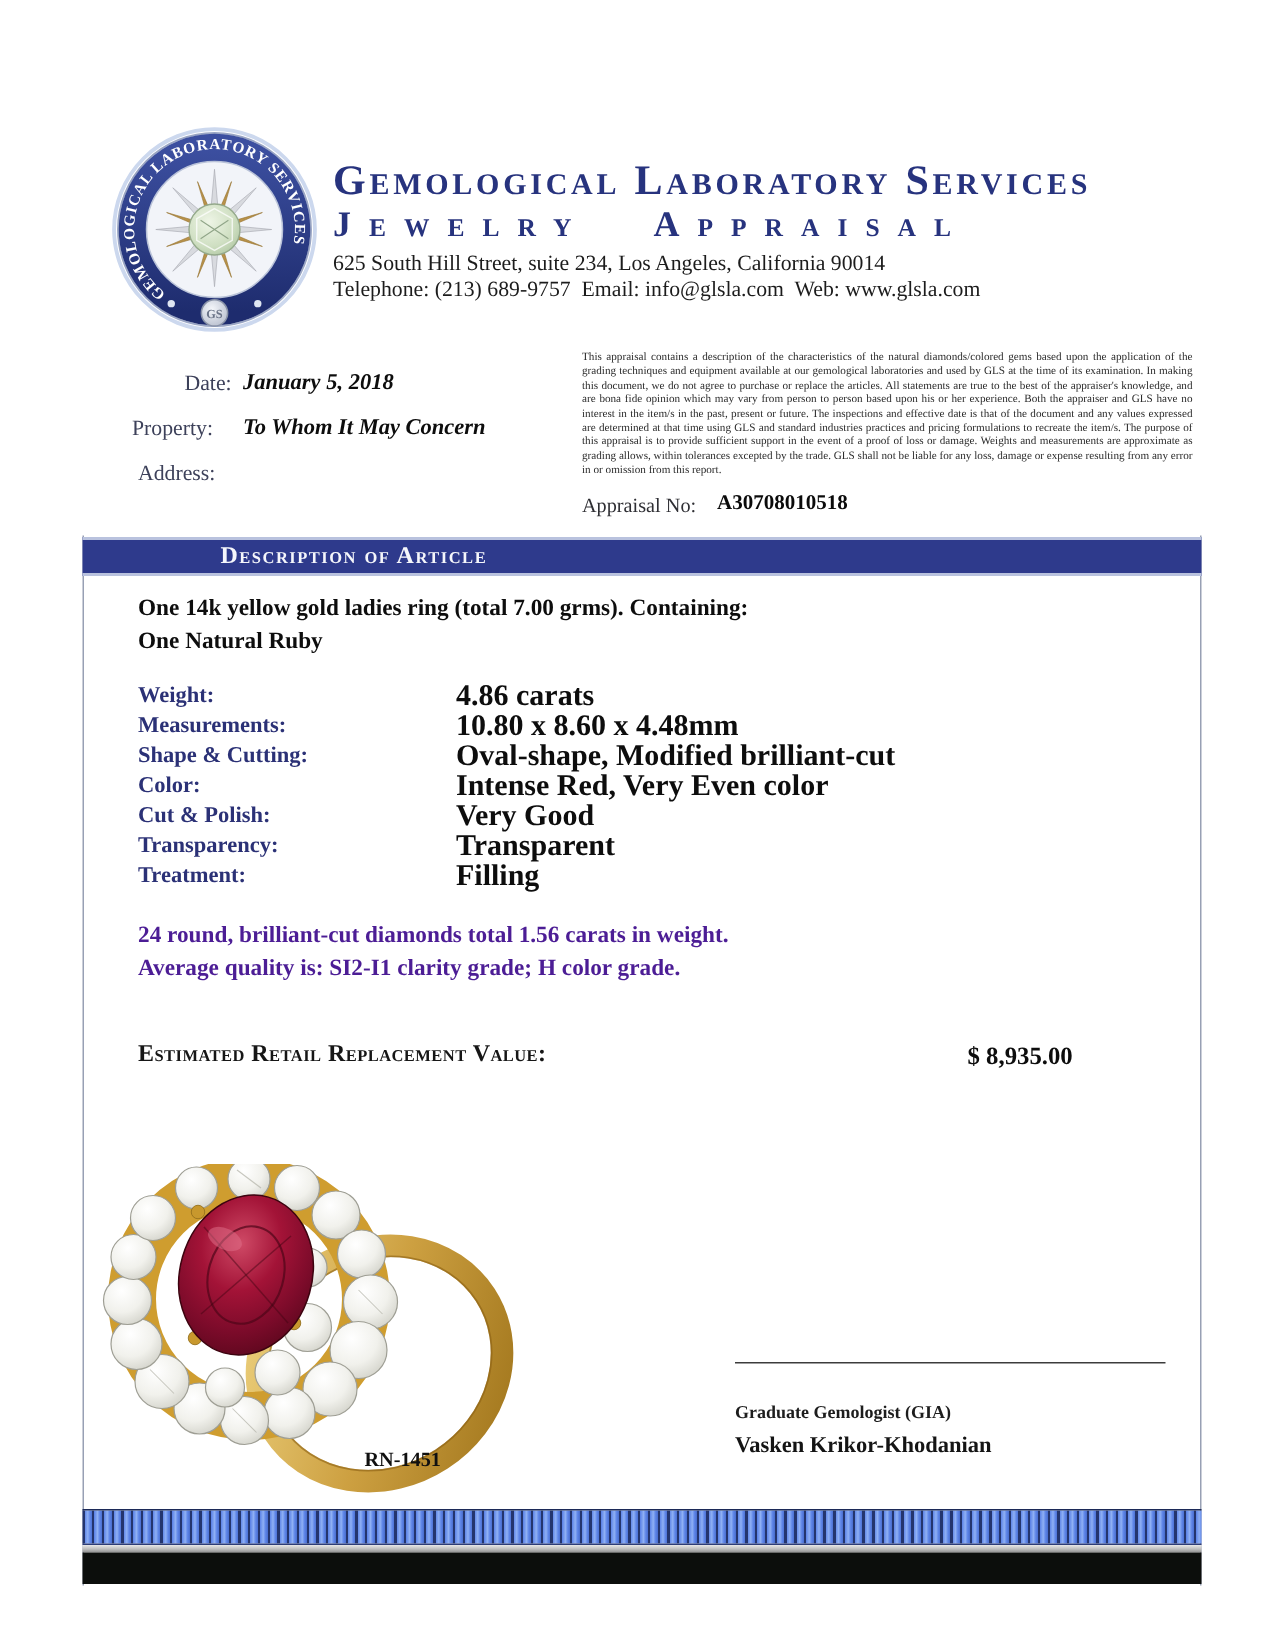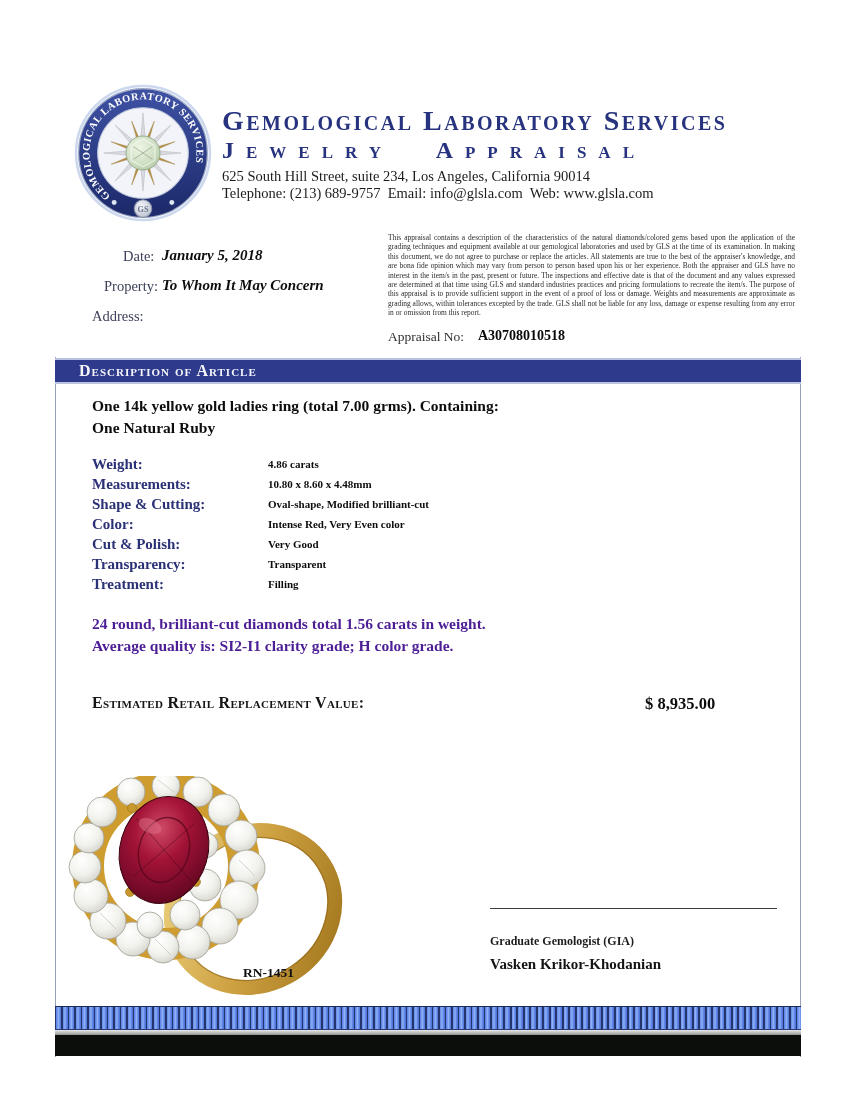--- a/index.html
+++ b/index.html
@@ -33,29 +33,29 @@
   .doc-frame{
     position:absolute;left:55px;top:357px;width:746px;height:700px;
     border-left:1px solid #98a0b4;border-right:1px solid #98a0b4;box-sizing:border-box;
   }
   .section-band{
     position:absolute;left:55px;top:358px;width:746px;height:22px;
     background:#2e3a8c;border-top:2px solid #b9c2de;border-bottom:2px solid #b9c2de;
     box-sizing:content-box;
   }
   .section-band span{
-    display:block;padding-left:24px;color:#f5f6fb;font-variant:small-caps;font-weight:700;
+    display:block;padding-left:92px;color:#f5f6fb;font-variant:small-caps;font-weight:700;
     font-size:16px;line-height:22px;letter-spacing:1px;
   }
   .intro-line{position:absolute;left:92px;font-size:15.5px;font-weight:700;color:#0d0d0d;white-space:nowrap;}
   
   .specs{position:absolute;left:92px;top:454px;width:560px;}
   .spec-row{display:flex;height:20px;line-height:20px;}
   .spec-label{width:176px;font-weight:700;font-size:15px;color:#2b3176;}
-  .spec-value{font-weight:700;font-size:11px;color:#0d0d0d;white-space:nowrap;}
+  .spec-value{font-weight:700;font-size:20px;color:#0d0d0d;white-space:nowrap;margin-left:36px;}
   .diamond-line{position:absolute;left:92px;font-size:15.5px;font-weight:700;color:#4c1d95;white-space:nowrap;}
   .value-label{
     position:absolute;left:92px;top:694px;font-variant:small-caps;font-weight:700;
     font-size:16px;color:#161616;letter-spacing:0.3px;
   }
   .value-amount{position:absolute;left:645px;top:694px;font-size:16.5px;font-weight:700;color:#0d0d0d;white-space:pre;}
   
   .ring-art{position:absolute;left:58px;top:776px;width:345px;height:228px;}
   .ring-ref{position:absolute;left:243px;top:965px;font-size:13.5px;font-weight:700;color:#101010;}
   
@@ -132,21 +132,21 @@
 
   <div class="header-text">
     <div class="org-name">Gemological Laboratory Services</div>
     <div class="doc-type">Jewelry Appraisal</div>
     <div class="addr-line">625 South Hill Street, suite 234, Los Angeles, California 90014</div>
     <div class="contact-line">Telephone: (213) 689-9757  Email: info@glsla.com  Web: www.glsla.com</div>
   </div>
 
   <div class="meta-label" style="left:92px;top:248px;margin-left:31px;">Date:</div>
   <div class="meta-value" style="left:162px;top:247px;">January 5, 2018</div>
-  <div class="meta-label" style="left:104px;top:278px;text-align:center;">Property:</div>
+  <div class="meta-label" style="left:88px;top:278px;text-align:center;">Property:</div>
   <div class="meta-value" style="left:162px;top:277px;">To Whom It May Concern</div>
   <div class="meta-label" style="left:92px;top:308px;">Address:</div>
   <div class="meta-value" style="left:162px;top:307px;"></div>
 
   <div class="disclaimer">This appraisal contains a description of the characteristics of the natural diamonds/colored gems based upon the application of the grading techniques and equipment available at our gemological laboratories and used by GLS at the time of its examination. In making this document, we do not agree to purchase or replace the articles. All statements are true to the best of the appraiser's knowledge, and are bona fide opinion which may vary from person to person based upon his or her experience. Both the appraiser and GLS have no interest in the item/s in the past, present or future. The inspections and effective date is that of the document and any values expressed are determined at that time using GLS and standard industries practices and pricing formulations to recreate the item/s. The purpose of this appraisal is to provide sufficient support in the event of a proof of loss or damage. Weights and measurements are approximate as grading allows, within tolerances excepted by the trade. GLS shall not be liable for any loss, damage or expense resulting from any error in or omission from this report.</div>
   <div class="appraisal-label">Appraisal No:</div>
   <div class="appraisal-value">A30708010518</div>
 
   <div class="doc-frame"></div>
   <div class="section-band">

